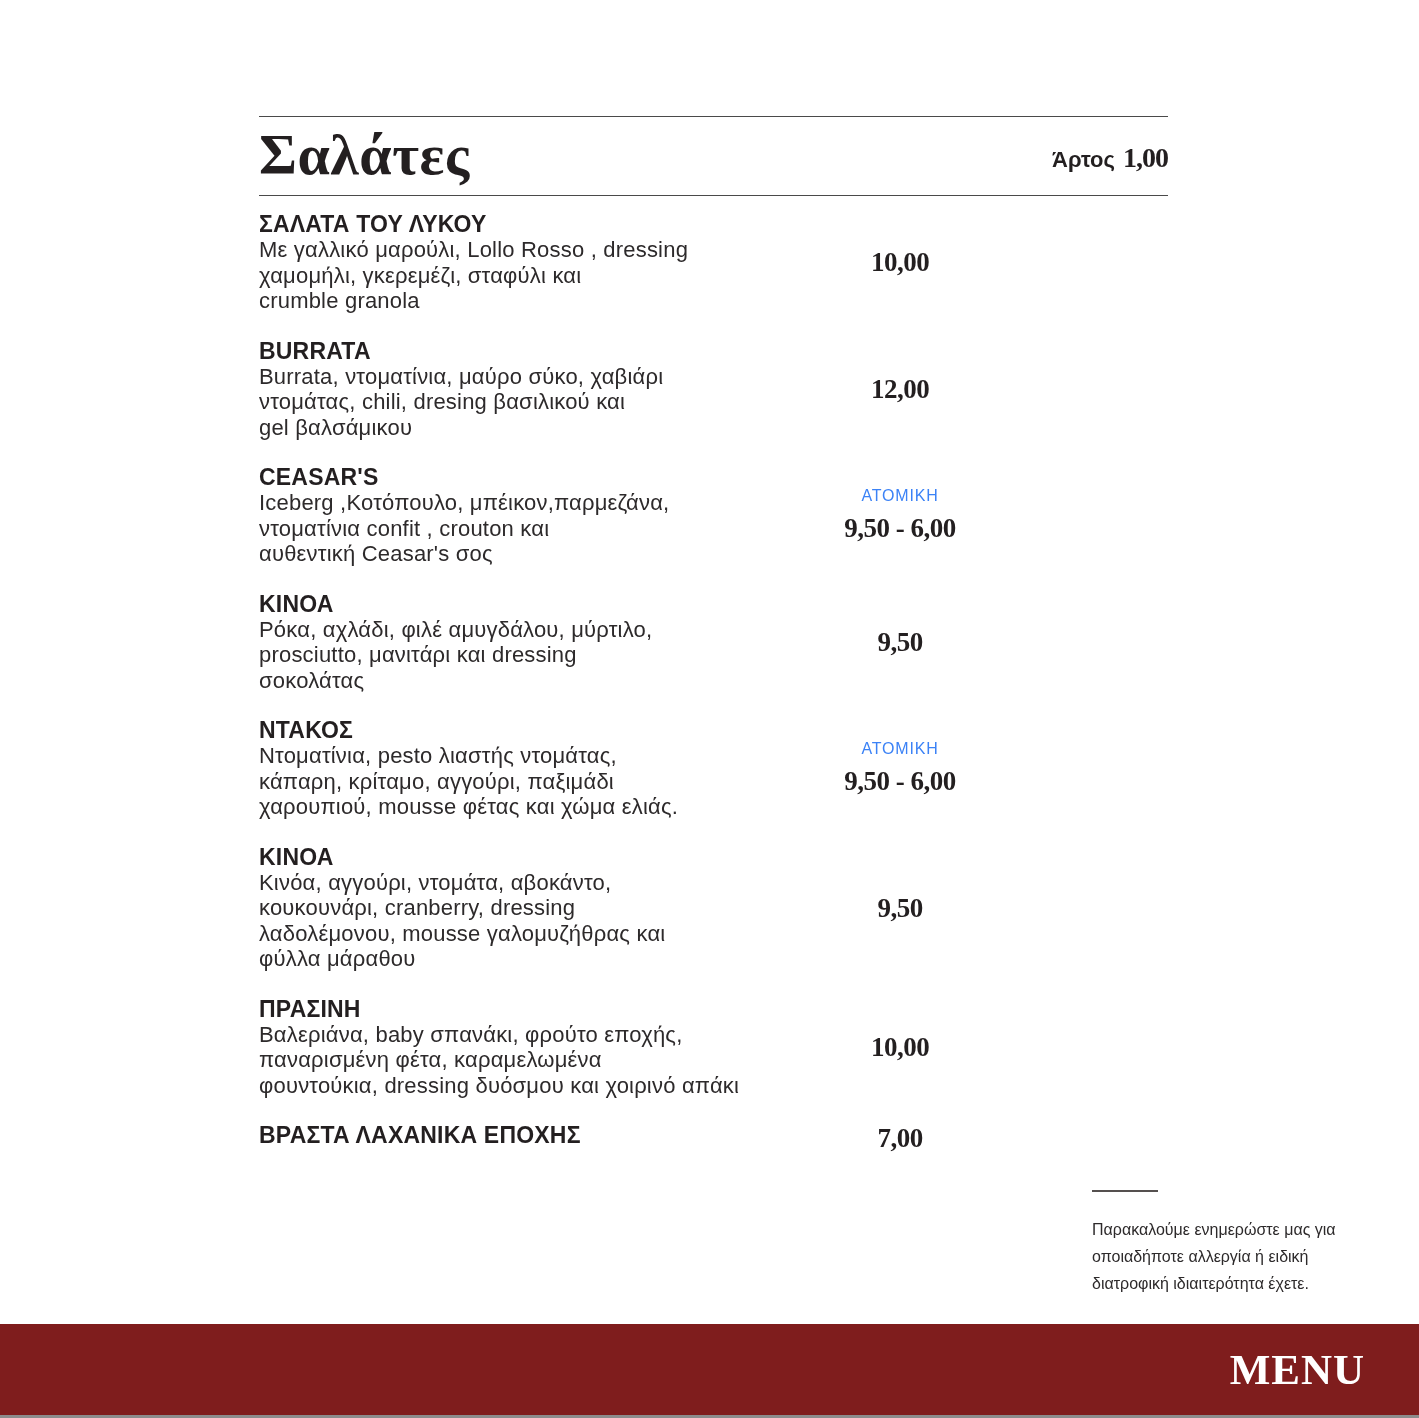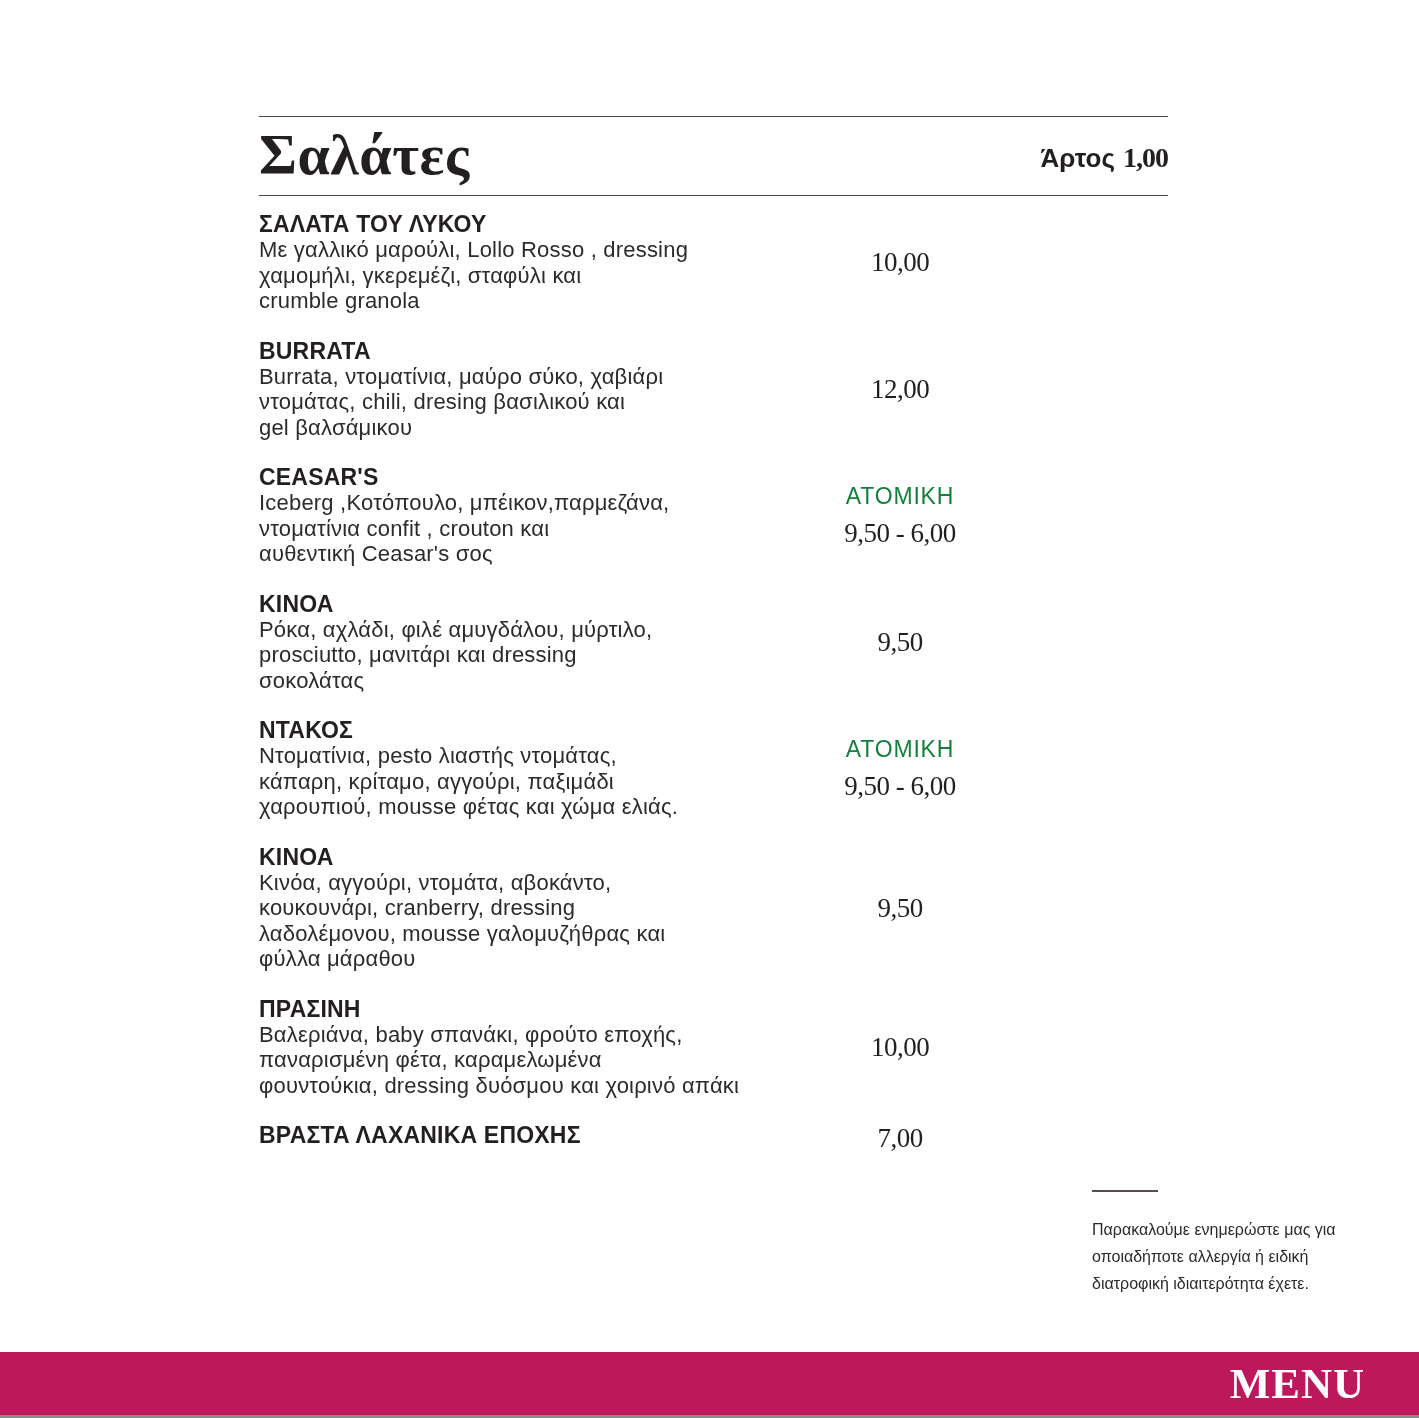--- a/index.html
+++ b/index.html
@@ -23,62 +23,62 @@
     gap:10px;
   }
   .page-title {
     font-family:"Liberation Serif", serif;
     font-weight:700; font-size:58px; line-height:60px;
     letter-spacing:0.5px;
   }
   .side-price-group {
     display:flex; align-items:baseline; gap:8px; padding-top:6px;
   }
-  .side-label { font-weight:700; font-size:26px; }
+  .side-label { font-weight:700; font-size:22px; }
   .side-price {
     font-family:"Liberation Serif", serif;
     font-weight:700; font-size:28px; letter-spacing:-1px;
   }
   .items { padding-top:16px; }
   .item { display:flex; margin-bottom:25px; }
   .item-text { width:520px; }
   .item-name {
     margin:0; font-size:23px; font-weight:700; line-height:25px;
     letter-spacing:0.2px;
   }
   .item-desc {
     margin:0; font-size:22px; line-height:25.5px; color:#2d2a2b;
     white-space:pre-line; letter-spacing:0.2px;
   }
   .item-price {
     width:220px; margin-left:11px; margin-right:158px;
     align-self:center; text-align:center;
   }
   .price-label {
-    font-size:23px; letter-spacing:0.8px; margin-bottom:8px; color:#15803d;
+    font-size:16px; letter-spacing:0.8px; margin-bottom:8px; color:#3b82f6;
   }
   .price-label:empty { display:none; }
   .price {
     font-family:"Liberation Serif", serif;
-    font-weight:400; font-size:27px; letter-spacing:-0.5px;
+    font-weight:700; font-size:27px; letter-spacing:-0.5px;
   }
   .footer-note {
     position:absolute; top:1190px; font-size:19px; line-height:27px;
     color:#2d2a2b;
   }
   .footer-note.left { left:259px; width:560px; }
   .footer-note.right { left:1092px; width:270px; font-size:16px; }
   .mini-rule {
     width:66px; border:none; border-top:2.5px solid #55504f;
     margin:0 0 24px 0;
   }
   .note-text { white-space:pre-line; }
   .bottom-bar {
-    position:absolute; left:0; bottom:0; width:100%; height:66px;
-    background:#be185d;
+    position:absolute; left:0; bottom:0; width:100%; height:94px;
+    background:#7f1d1d;
     border-bottom:3px solid #8c8c8c;
     display:flex; align-items:center; justify-content:flex-end;
     box-sizing:border-box;
   }
   .bottom-bar-label {
     font-family:"Liberation Serif", serif;
     font-weight:700; font-size:43px; color:#ffffff;
     letter-spacing:1px; margin-right:54px;
   }
 </style>

